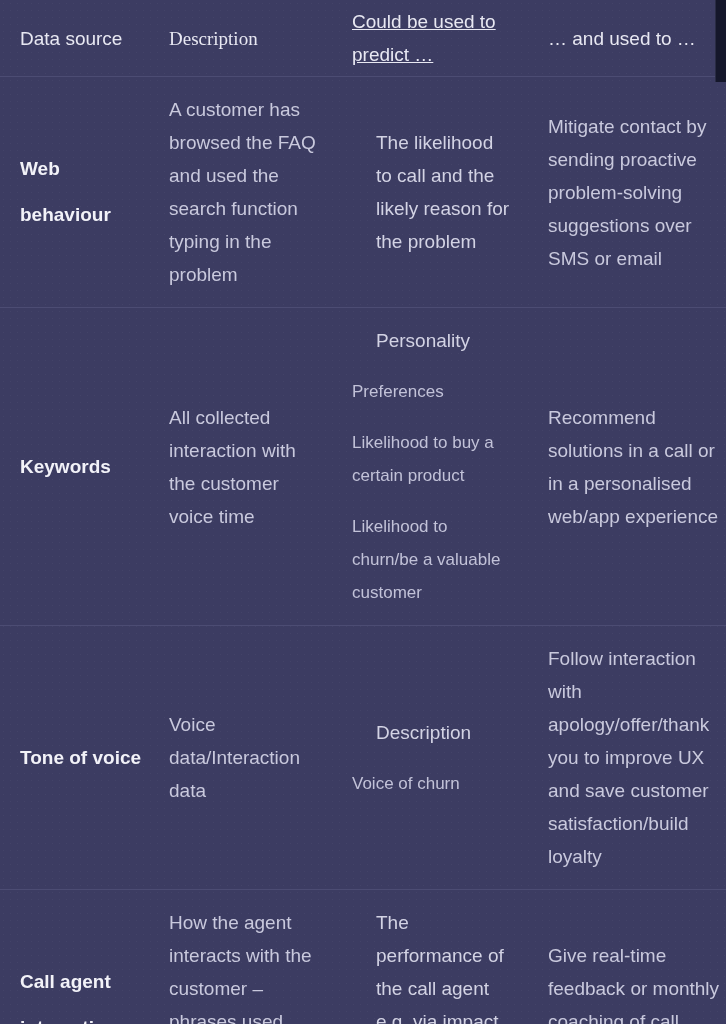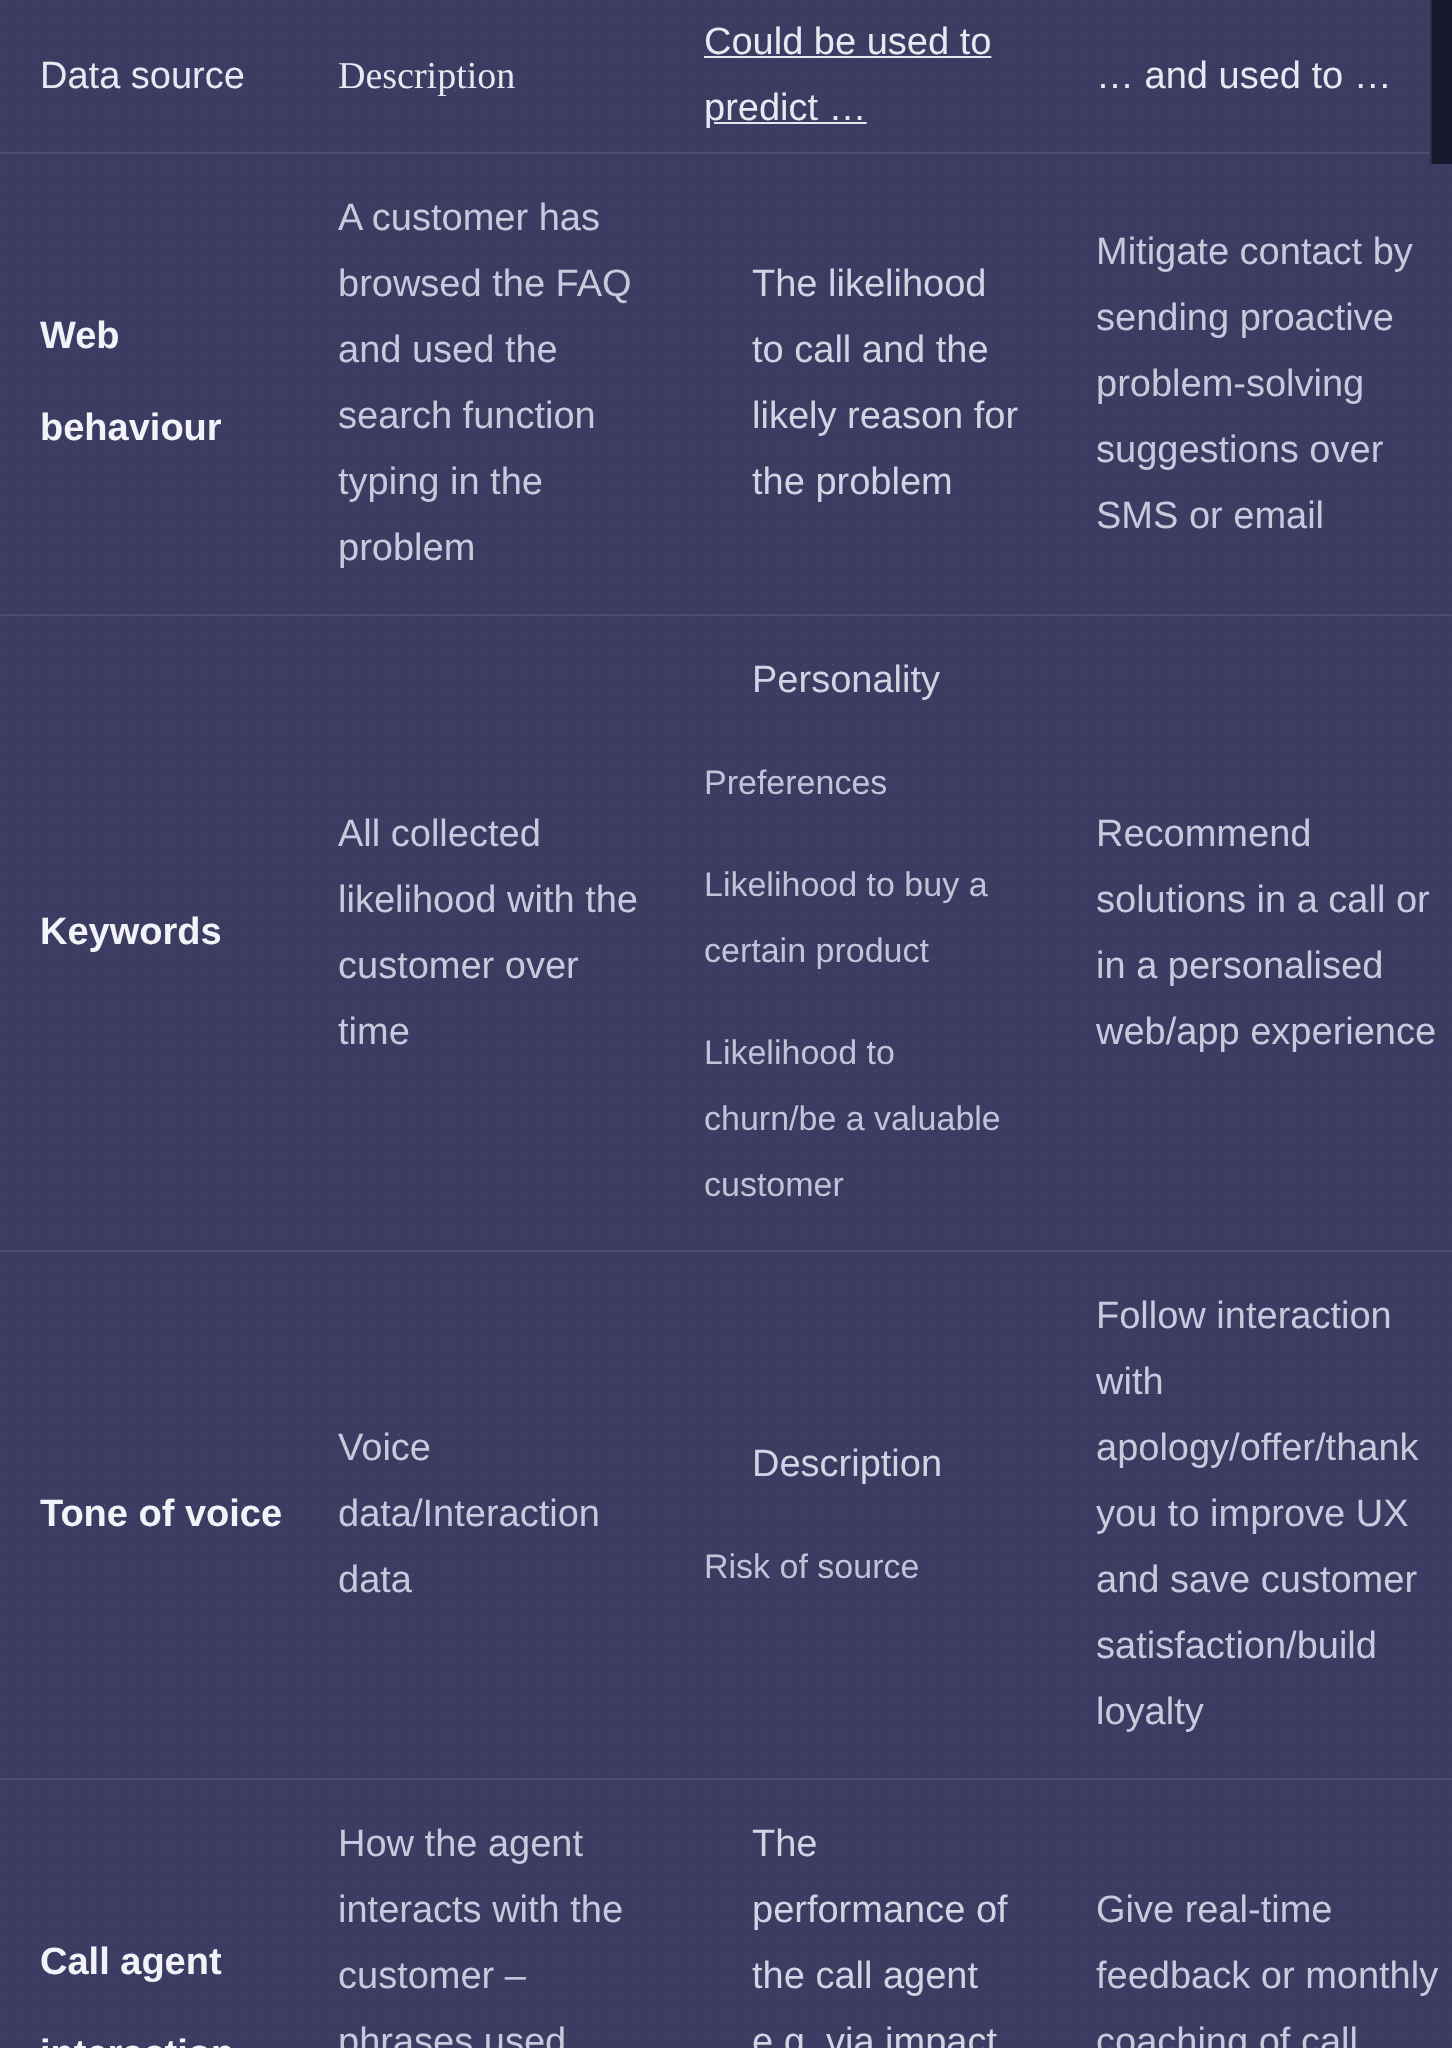--- a/index.html
+++ b/index.html
@@ -157,39 +157,39 @@
         <td class="body-cell col3">
           <div class="stack">
               <p class="lead">The likelihood to call and the likely reason for the problem</p>
             </div>
         </td>
         <td class="body-cell col4">Mitigate contact by sending proactive problem-solving suggestions over SMS or email</td>
       </tr>
 
       <tr class="body-row">
         <td class="rowlabel">Keywords</td>
-        <td class="body-cell col2">All collected likelihood with the customer over time</td>
+        <td class="body-cell col2">All collected interaction with the customer voice time</td>
         <td class="body-cell col3">
           <div class="stack">
               <p class="lead">Personality</p>
               <p class="sub">Preferences</p>
               <p class="sub">Likelihood to buy a certain product</p>
               <p class="sub">Likelihood to churn/be a valuable customer</p>
             </div>
         </td>
         <td class="body-cell col4">Recommend solutions in a call or in a personalised web/app experience</td>
       </tr>
 
       <tr class="body-row">
         <td class="rowlabel">Tone of voice</td>
         <td class="body-cell col2">Voice data/Interaction data</td>
         <td class="body-cell col3">
           <div class="stack">
               <p class="lead">Description</p>
-              <p class="sub">Risk of source</p>
+              <p class="sub">Voice of churn</p>
             </div>
         </td>
         <td class="body-cell col4">Follow interaction with apology/offer/thank you to improve UX and save customer satisfaction/build loyalty</td>
       </tr>
 
       <tr class="body-row last">
         <td class="rowlabel">Call agent interaction</td>
         <td class="body-cell col2">How the agent interacts with the customer – phrases used, solutions offered e.g.</td>
         <td class="body-cell col3">
           <div class="stack">

